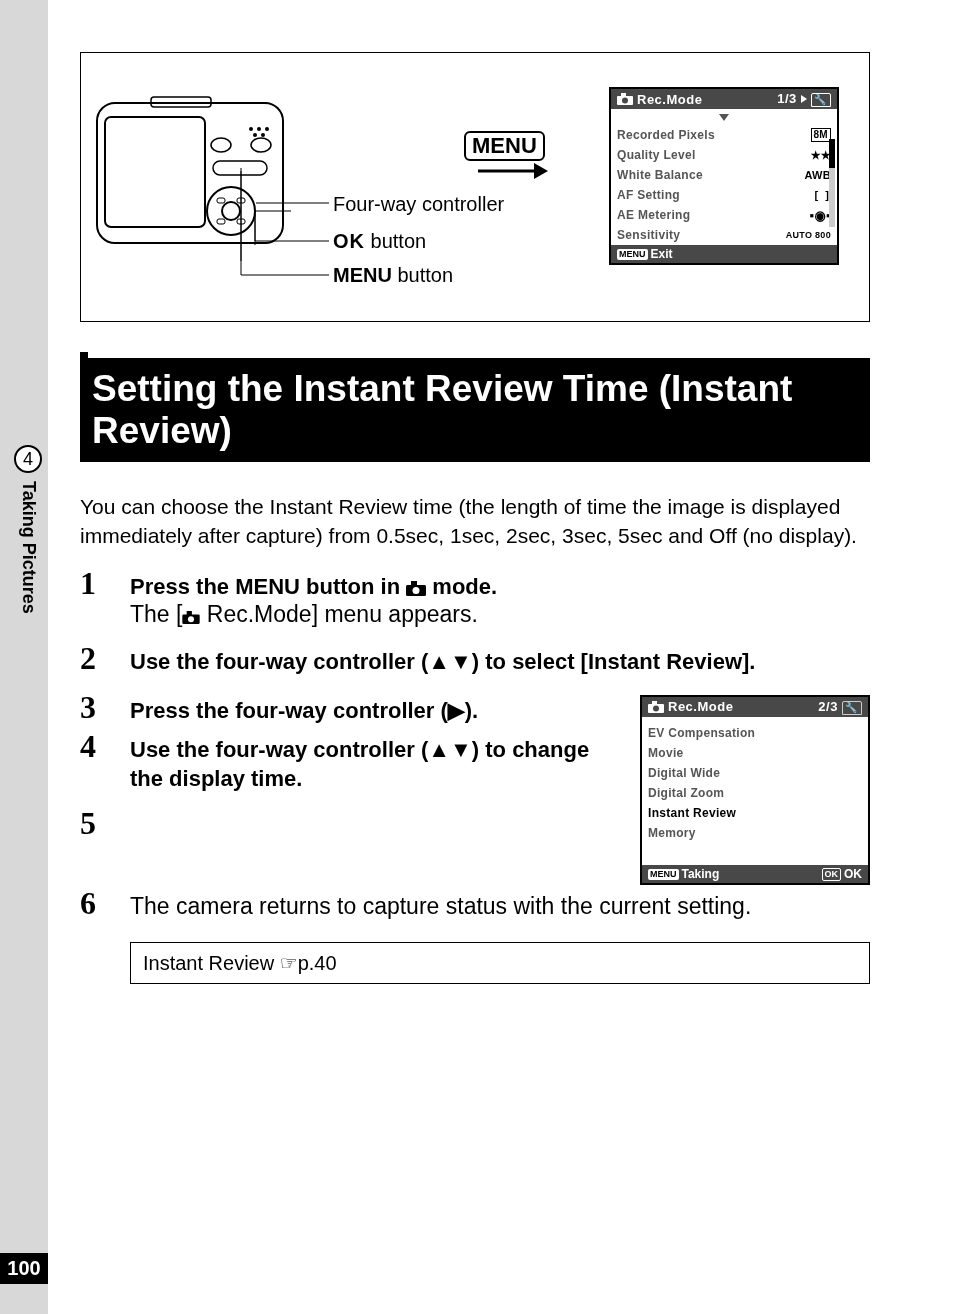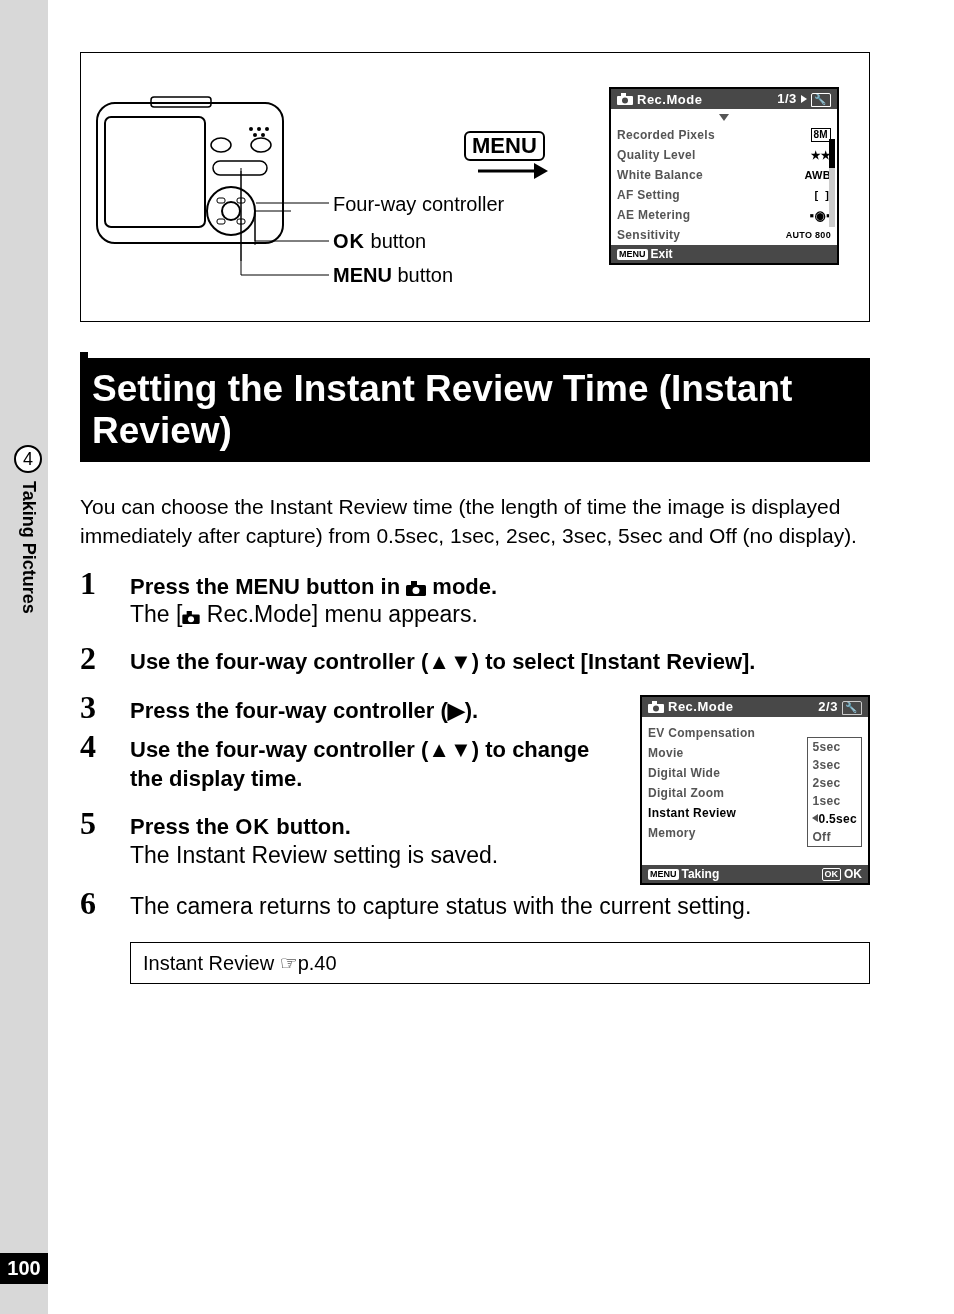--- a/index.html
+++ b/index.html
@@ -402,28 +402,20 @@
         <div class="lcd-row">
             <span class="label">Digital Zoom</span>
           </div>
         <div class="lcd-row">
             <span class="label" style="color:#000">Instant Review</span>
           </div>
         <div class="lcd-row">
             <span class="label">Memory</span>
           </div>
 
-        <div class="dropdown-box">
-          <div class="opt">5sec</div>
-          <div class="opt">3sec</div>
-          <div class="opt">2sec</div>
-          <div class="opt">1sec</div>
-          <div class="opt sel"><span class="triangle-left-sm"></span><span>0.5sec</span></div>
-          <div class="opt">Off</div>
-        </div>
       </div>
       <div class="lcd-footer">
         <span><span class="menu-tag">MENU</span><span>Taking</span></span>
         <span><span class="okbox" style="border-color:#fff;color:#fff">OK</span><span>OK</span></span>
       </div>
     </div>
   </div>
 
   <div class="step-row">
     <div class="step-num">3</div>
@@ -435,26 +427,20 @@
   <div class="step-row">
     <div class="step-num">4</div>
     <div class="step-body">
       <div class="step-title" style="max-width:470px">Use the four-way controller (▲▼) to change the display time.</div>
       <div class="step-sub"></div>
     </div>
   </div>
 
   <div class="step-row">
     <div class="step-num">5</div>
-    <div class="step-body">
-      <div class="step-title">
-        <span>Press the </span><span style="letter-spacing:1px">OK</span><span> button.</span>
-      </div>
-      <div class="step-sub">The Instant Review setting is saved.</div>
-    </div>
   </div>
 
   <div style="clear:both"></div>
 
   <div class="step-row">
     <div class="step-num">6</div>
     <div class="step-body">
       <div class="step-sub">The camera returns to capture status with the current setting.</div>
     </div>
   </div>

